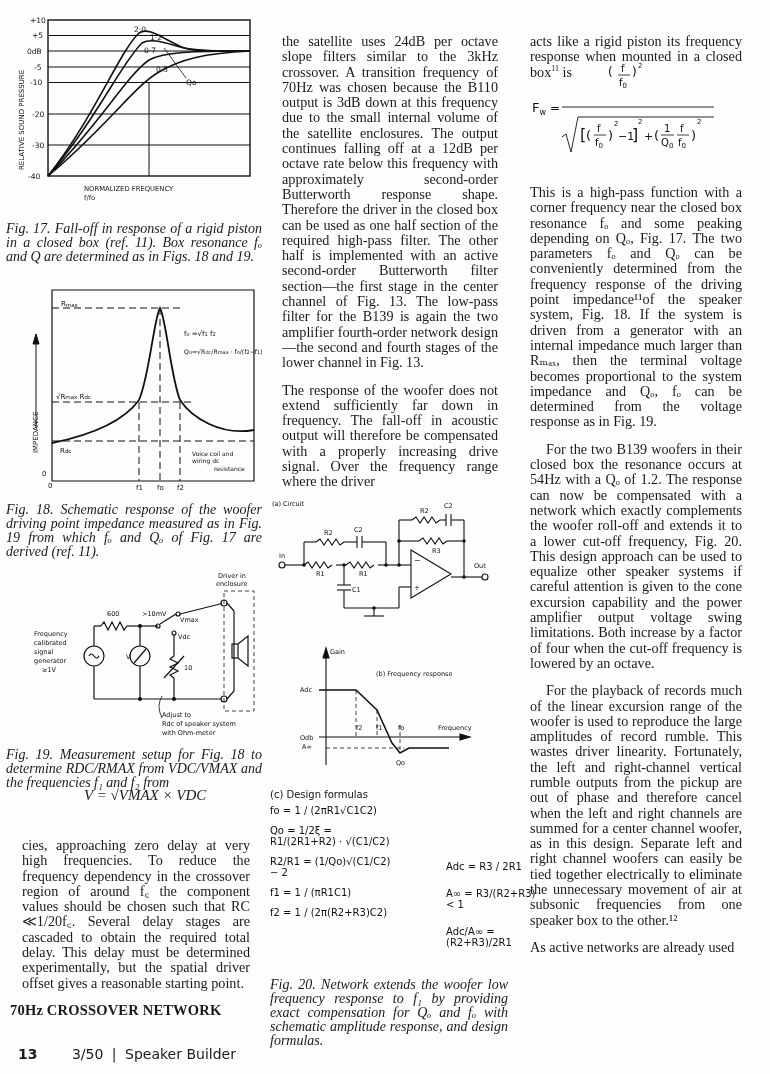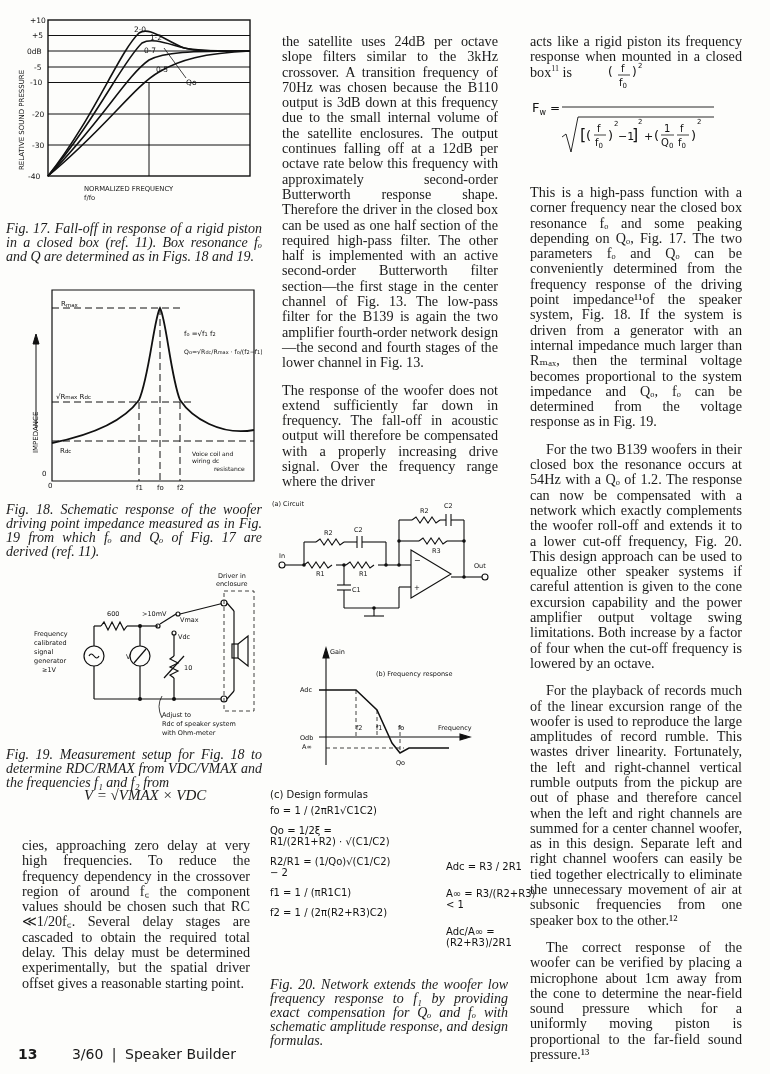--- a/index.html
+++ b/index.html
@@ -162,20 +162,21 @@
       <text x="156" y="151">Adjust to</text>
       <text x="156" y="160">Rdc of speaker system</text>
       <text x="156" y="169">with Ohm-meter</text>
     </g>
   </svg>
   <div class="caption" style="position:absolute; left:-8px; top:748px; width:256px;">Fig. 19. Measurement setup for Fig. 18 to determine RDC/RMAX from VDC/VMAX and the frequencies f₁ and f₂ from</div>
   <div class="caption eqn" style="position:absolute; left:70px; top:788px; font-style:italic;">V = √VMAX × VDC</div>
 
   <div class="body-text" style="position:absolute; left:-4px; top:826px; width:252px;">
     <p>cies, approaching zero delay at very high frequencies. To reduce the frequency dependency in the crossover region of around f꜀ the component values should be chosen such that RC ≪1/20f꜀. Several delay stages are cascaded to obtain the required total delay. This delay must be determined experimentally, but the spatial driver offset gives a reasonable starting point.</p>
+    <div class="section-head">70Hz CROSSOVER NETWORK</div>
   </div>
 </div>
 
 <div class="col" style="left:270px; width:240px;">
   <div class="body-text" style="position:absolute; left:0; top:22px; width:240px;">
     <p>the satellite uses 24dB per octave slope filters similar to the 3kHz crossover. A transition frequency of 70Hz was chosen because the B110 output is 3dB down at this frequency due to the small internal volume of the satellite enclosures. The output continues falling off at a 12dB per octave rate below this frequency with approximately second-order Butterworth response shape. Therefore the driver in the closed box can be used as one half section of the required high-pass filter. The other half is implemented with an active second-order Butterworth filter section—the first stage in the center channel of Fig. 13. The low-pass filter for the B139 is again the two amplifier fourth-order network design—the second and fourth stages of the lower channel in Fig. 13.</p>
     <p>The response of the woofer does not extend sufficiently far down in frequency. The fall-off in acoustic output will therefore be compensated with a properly increasing drive signal. Over the frequency range where the driver</p>
   </div>
 
   <svg width="240" height="140" viewBox="0 0 240 140" style="position:absolute; left:-6px; top:490px;">
@@ -332,23 +333,22 @@
       <text x="160" y="84" font-size="10">f<tspan font-size="7" dy="2">0</tspan></text>
       <text x="173" y="78" font-size="13">)</text>
       <text x="179" y="62" font-size="7">2</text>
     </g>
   </svg>
 
   <div class="body-text" style="position:absolute; left:0; top:173px; width:236px;">
     <p>This is a high-pass function with a corner frequency near the closed box resonance fₒ and some peaking depending on Qₒ, Fig. 17. The two parameters fₒ and Qₒ can be conveniently determined from the frequency response of the driving point impedance¹¹of the speaker system, Fig. 18. If the system is driven from a generator with an internal impedance much larger than Rₘₐₓ, then the terminal voltage becomes proportional to the system impedance and Qₒ, fₒ can be determined from the voltage response as in Fig. 19.</p>
     <p class="indent">For the two B139 woofers in their closed box the resonance occurs at 54Hz with a Qₒ of 1.2. The response can now be compensated with a network which exactly complements the woofer roll-off and extends it to a lower cut-off frequency, Fig. 20. This design approach can be used to equalize other speaker systems if careful attention is given to the cone excursion capability and the power amplifier output voltage swing limitations. Both increase by a factor of four when the cut-off frequency is lowered by an octave.</p>
     <p class="indent">For the playback of records much of the linear excursion range of the woofer is used to reproduce the large amplitudes of record rumble. This wastes driver linearity. Fortunately, the left and right-channel vertical rumble outputs from the pickup are out of phase and therefore cancel when the left and right channels are summed for a center channel woofer, as in this design. Separate left and right channel woofers can easily be tied together electrically to eliminate the unnecessary movement of air at subsonic frequencies from one speaker box to the other.¹²</p>
-    <p class="indent">The correct response of the woofer can be verified by placing a microphone about 1cm away from the cone to determine the near-field sound pressure which for a uniformly moving piston is proportional to the far-field sound pressure.¹³</p>
     <p>As active networks are already used</p>
   </div>
 </div>
 
 <div class="footer">
   <span class="pg">13</span>
-  <span class="issue">3/60</span>
+  <span class="issue">3/50</span>
   <span class="sep">|</span>
   <span class="mag">Speaker Builder</span>
 </div>
 
 </body></html>

